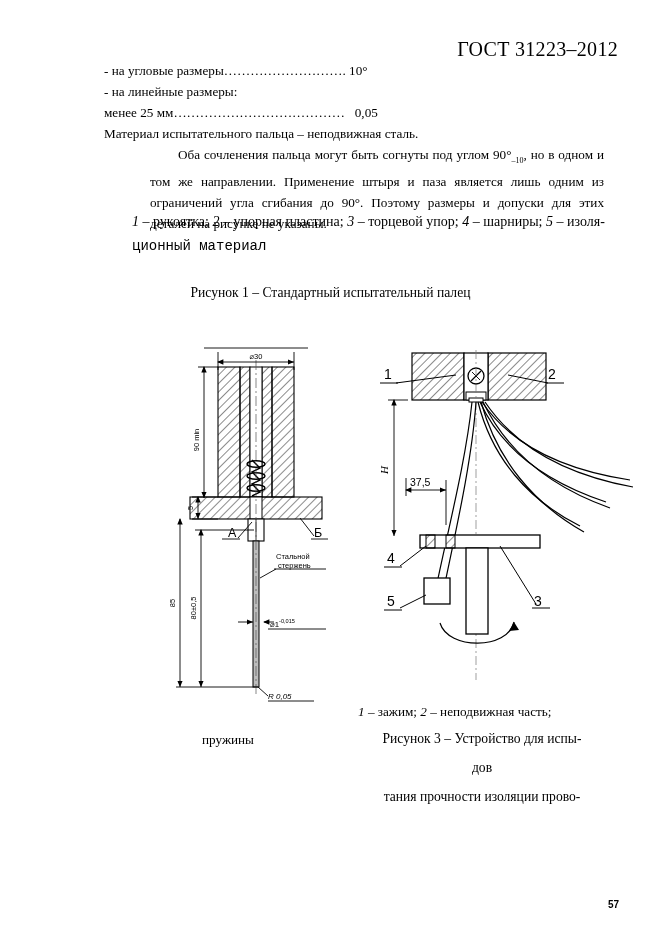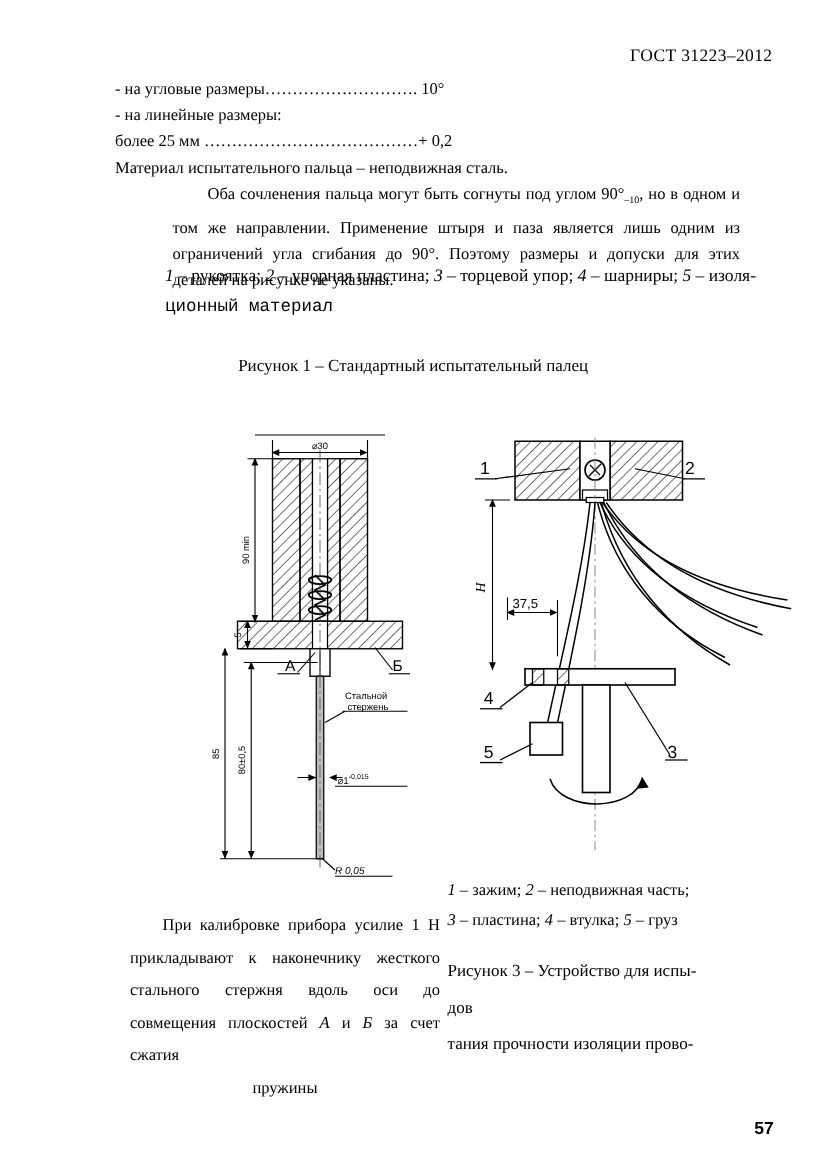--- a/index.html
+++ b/index.html
@@ -18,28 +18,28 @@
   .page {
     position: absolute;
     inset: 0;
   }
 
   
   .header-std {
     position: absolute;
     top: 38px;
     right: 43px;
-    font-size: 14px;
+    font-size: 20px;
     letter-spacing: 0.3px;
   }
 
   
   .text-block {
     position: absolute;
-    left: 92px;
+    left: 104px;
     top: 60px;
     width: 500px;
     font-size: 13.2px;
     line-height: 21px;
   }
   .tline {
     white-space: pre;
   }
   .tline.justify {
     white-space: normal;
@@ -105,49 +105,49 @@
   .col-right {
     position: absolute;
     left: 358px;
     top: 700px;
     width: 248px;
     font-size: 13.2px;
     line-height: 24px;
   }
   .col-right .legend3 {
     text-align: justify;
-    margin-bottom: 14px;
   }
   .col-right .legend3 .l2 { text-align: left; }
   .col-right .cap3 {
+    text-align: center;
     line-height: 29px;
     font-size: 13.6px;
   }
 
   .page-number {
     position: absolute;
     right: 42px;
     bottom: 26px;
-    font-size: 14px;
+    font-size: 10px;
     font-family: "Liberation Sans", sans-serif;
     font-weight: bold;
     text-align: right;
   }
 </style>
 </head>
 <body>
 
 <div class="page">
 
   <div class="header-std">ГОСТ 31223–2012</div>
 
   <div class="text-block">
     <div class="tline">- на угловые размеры………………………. 10°</div>
     <div class="tline">- на линейные размеры:</div>
-    <div class="tline">более 25 мм …………………………………+ 0,2</div>
+    <div class="tline">менее 25 мм…………………………………   0,05</div>
     <div class="tline">Материал испытательного пальца – неподвижная сталь.</div>
     <div class="tline justify para-indent"><span>Оба сочленения пальца могут быть согнуты под углом 90°</span><span class="sup-small">–10</span><span>, но в одном и том же направлении. Применение штыря и паза является лишь одним из ограничений угла сгибания до 90°. Поэтому размеры и допуски для этих деталей на рисунке не указаны.</span></div>
   </div>
 
   <div class="legend-1">
     <div class="l1"><em class="it">1</em><span> – рукоятка; </span><em class="it">2</em><span> – упорная пластина; </span><em class="it">3</em><span> – торцевой упор; </span><em class="it">4</em><span> – шарниры; </span><em class="it">5</em><span> – изоля-</span></div>
     <div class="l2">ционный материал</div>
   </div>
 
   <div class="fig1-caption">Рисунок 1 – Стандартный испытательный палец</div>
@@ -369,28 +369,26 @@
       <g stroke="#000" stroke-width="0.9">
         <line x1="38" y1="140" x2="78" y2="140" marker-start="url(#arrRs)" marker-end="url(#arrR)"></line>
         <line x1="38" y1="128" x2="38" y2="146"></line>
         <line x1="78" y1="130" x2="78" y2="175"></line>
       </g>
       <text x="42" y="136" font-family="Liberation Sans, sans-serif" font-size="10.5" fill="#000">37,5</text>
     </svg>
   </div>
 
   <div class="col-left">
-    <div class="first"><span>При калибровке прибора усилие 1 Н прикладывают к наконечнику жесткого стального стержня вдоль оси до совмещения плоскостей </span><em class="it">А</em><span> и </span><em class="it">Б</em><span> за счет сжатия</span></div>
     <div class="last">пружины</div>
   </div>
 
   <div class="col-right">
     <div class="legend3">
       <div><em class="it">1</em><span> – зажим; </span><em class="it">2</em><span> – неподвижная часть;</span></div>
-      <div class="l2"><em class="it">3</em><span> – пластина; </span><em class="it">4</em><span> – втулка; </span><em class="it">5</em><span> – груз</span></div>
     </div>
     <div class="cap3">
       <div>Рисунок 3 – Устройство для испы-</div>
       <div>дов</div>
       <div>тания прочности изоляции прово-</div>
     </div>
   </div>
 
   <div class="page-number">57</div>
 

